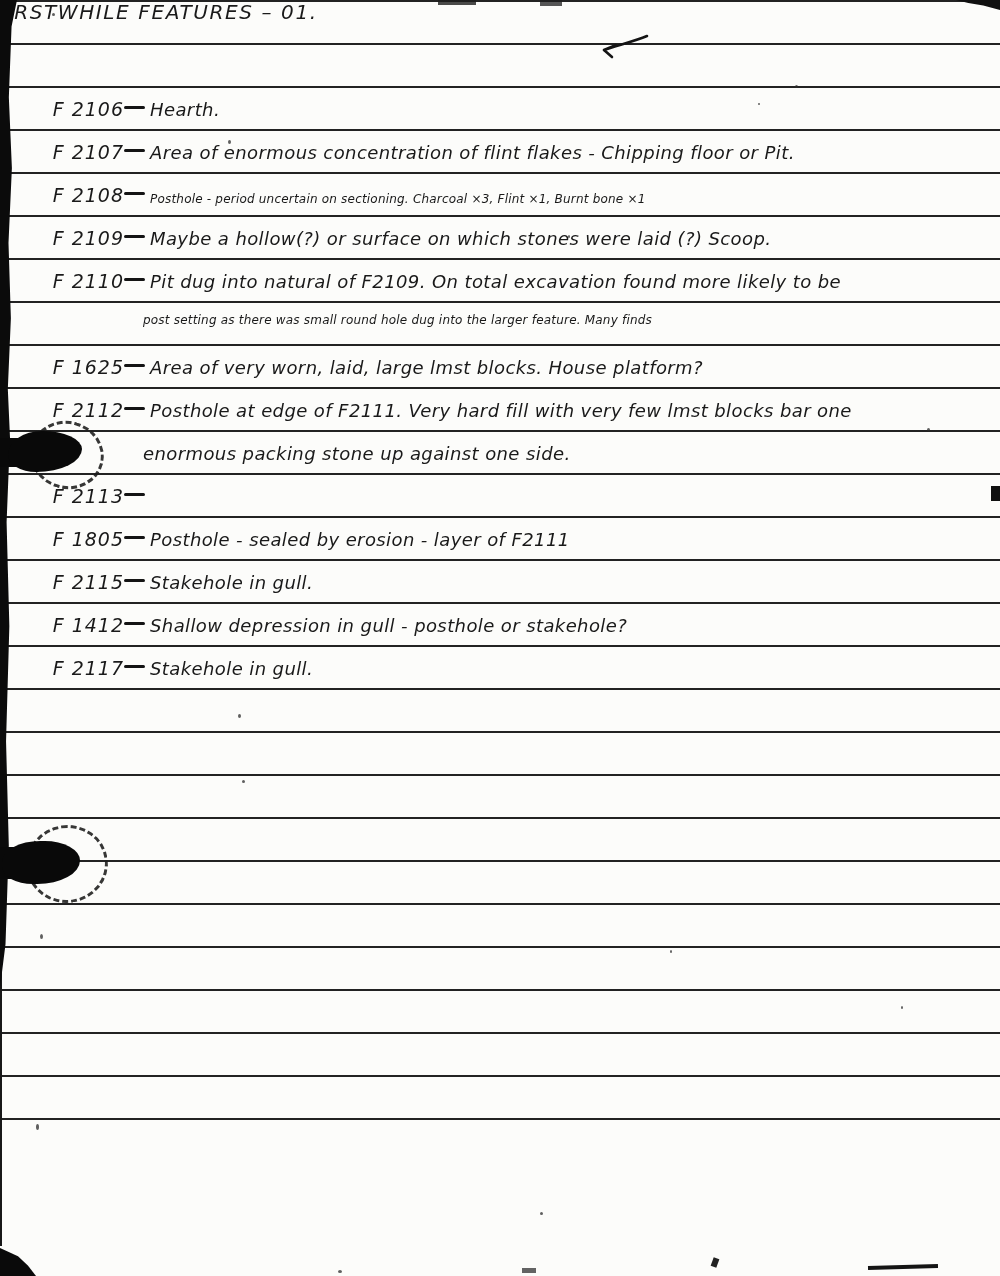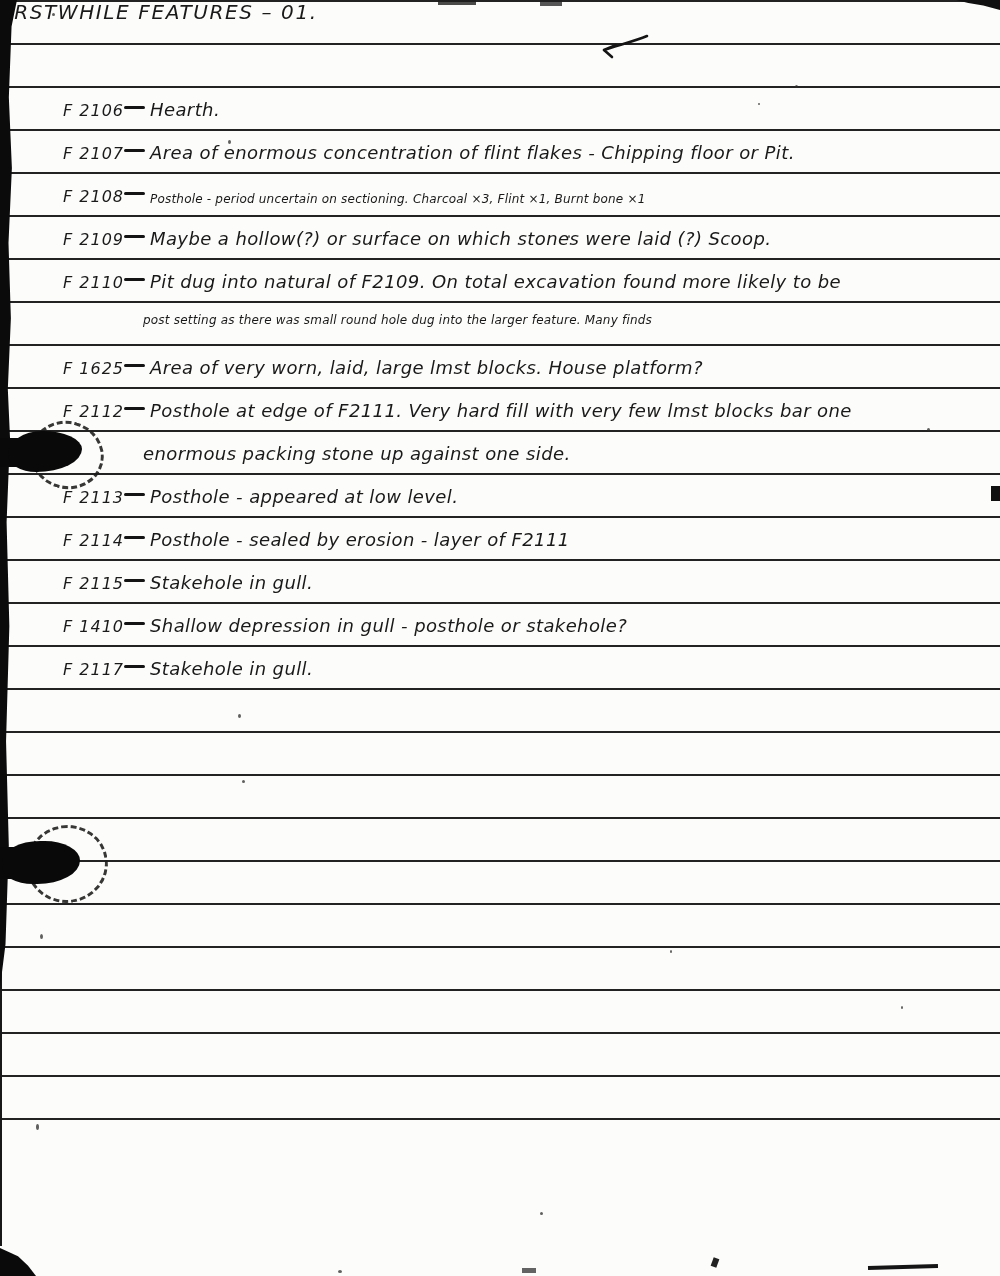--- a/index.html
+++ b/index.html
@@ -20,21 +20,21 @@
   .vline{position:absolute;left:136;top:24;width:2px;height:1246px;background:#181818;}
 
   .title{
     position:absolute;left:143;top:50;height:30px;
     font-size:20px;font-style:italic;letter-spacing:1.6px;white-space:nowrap;
   }
 
   .row{position:absolute;left:0;width:1000px;height:36px;}
   .row .label{
     position:absolute;left:22px;bottom:2px;width:102px;text-align:right;
-    font-size:16px;font-style:italic;letter-spacing:1px;white-space:nowrap;
+    font-size:19px;font-style:italic;letter-spacing:1px;white-space:nowrap;
   }
   .row .dash{
     position:absolute;left:124px;bottom:13px;width:21px;height:3px;
     background:#141414;border-radius:2px;
   }
   .row .text{
     position:absolute;left:150px;bottom:2px;
     font-size:18px;font-style:italic;letter-spacing:.4px;white-space:nowrap;
     color:#191919;
   }
@@ -151,34 +151,33 @@
     <span class="label">F 2112</span>
     <span class="dash"></span>
     <span class="text">Posthole at edge of F2111. Very hard fill with very few lmst blocks bar one</span>
   </div>
   <div class="row r8 cont">
     <span class="text">enormous packing stone up against one side.</span>
   </div>
   <div class="row r9">
     <span class="label">F 2113</span>
     <span class="dash"></span>
-    <span class="text">Posthole - appeared at low level.</span>
   </div>
   <div class="row r10">
-    <span class="label">F 2114</span>
+    <span class="label">F 1805</span>
     <span class="dash"></span>
     <span class="text">Posthole - sealed by erosion - layer of F2111</span>
   </div>
   <div class="row r11">
     <span class="label">F 2115</span>
     <span class="dash"></span>
     <span class="text">Stakehole in gull.</span>
   </div>
   <div class="row r12">
-    <span class="label">F 1410</span>
+    <span class="label">F 1412</span>
     <span class="dash"></span>
     <span class="text">Shallow depression in gull - posthole or stakehole?</span>
   </div>
   <div class="row r13">
     <span class="label">F 2117</span>
     <span class="dash"></span>
     <span class="text">Stakehole in gull.</span>
   </div>
 
   <div class="streak-top"></div>

